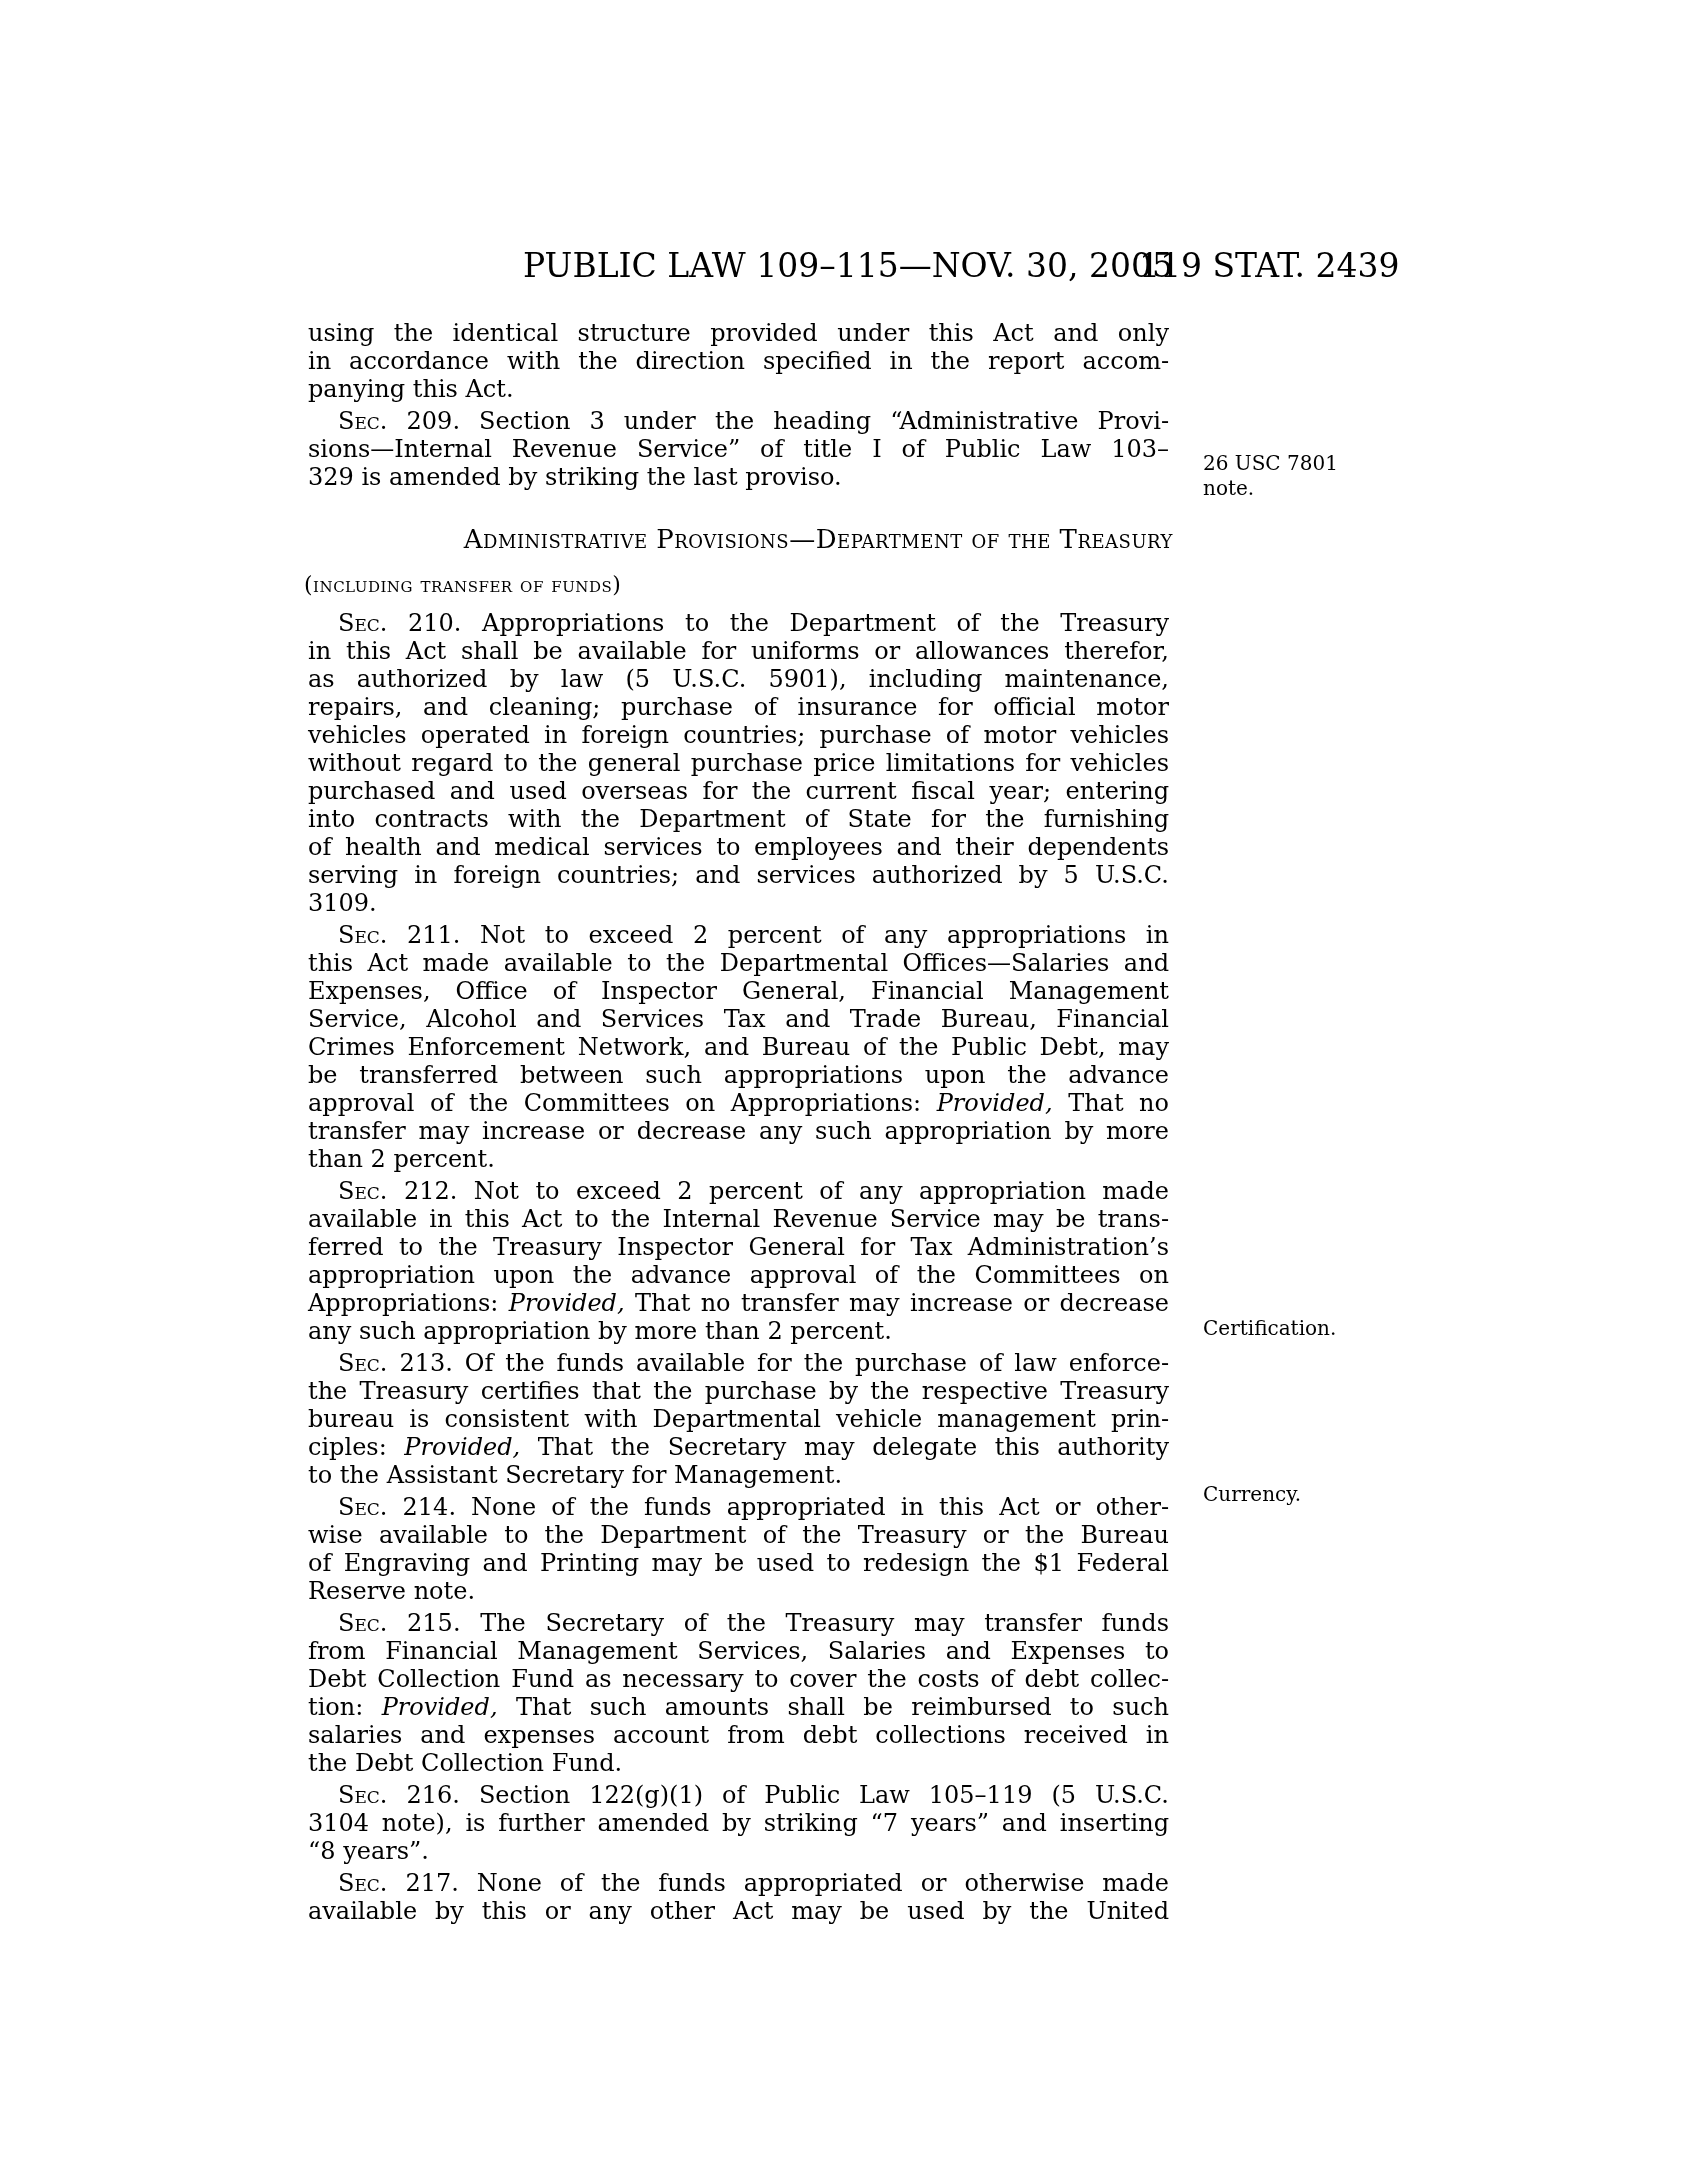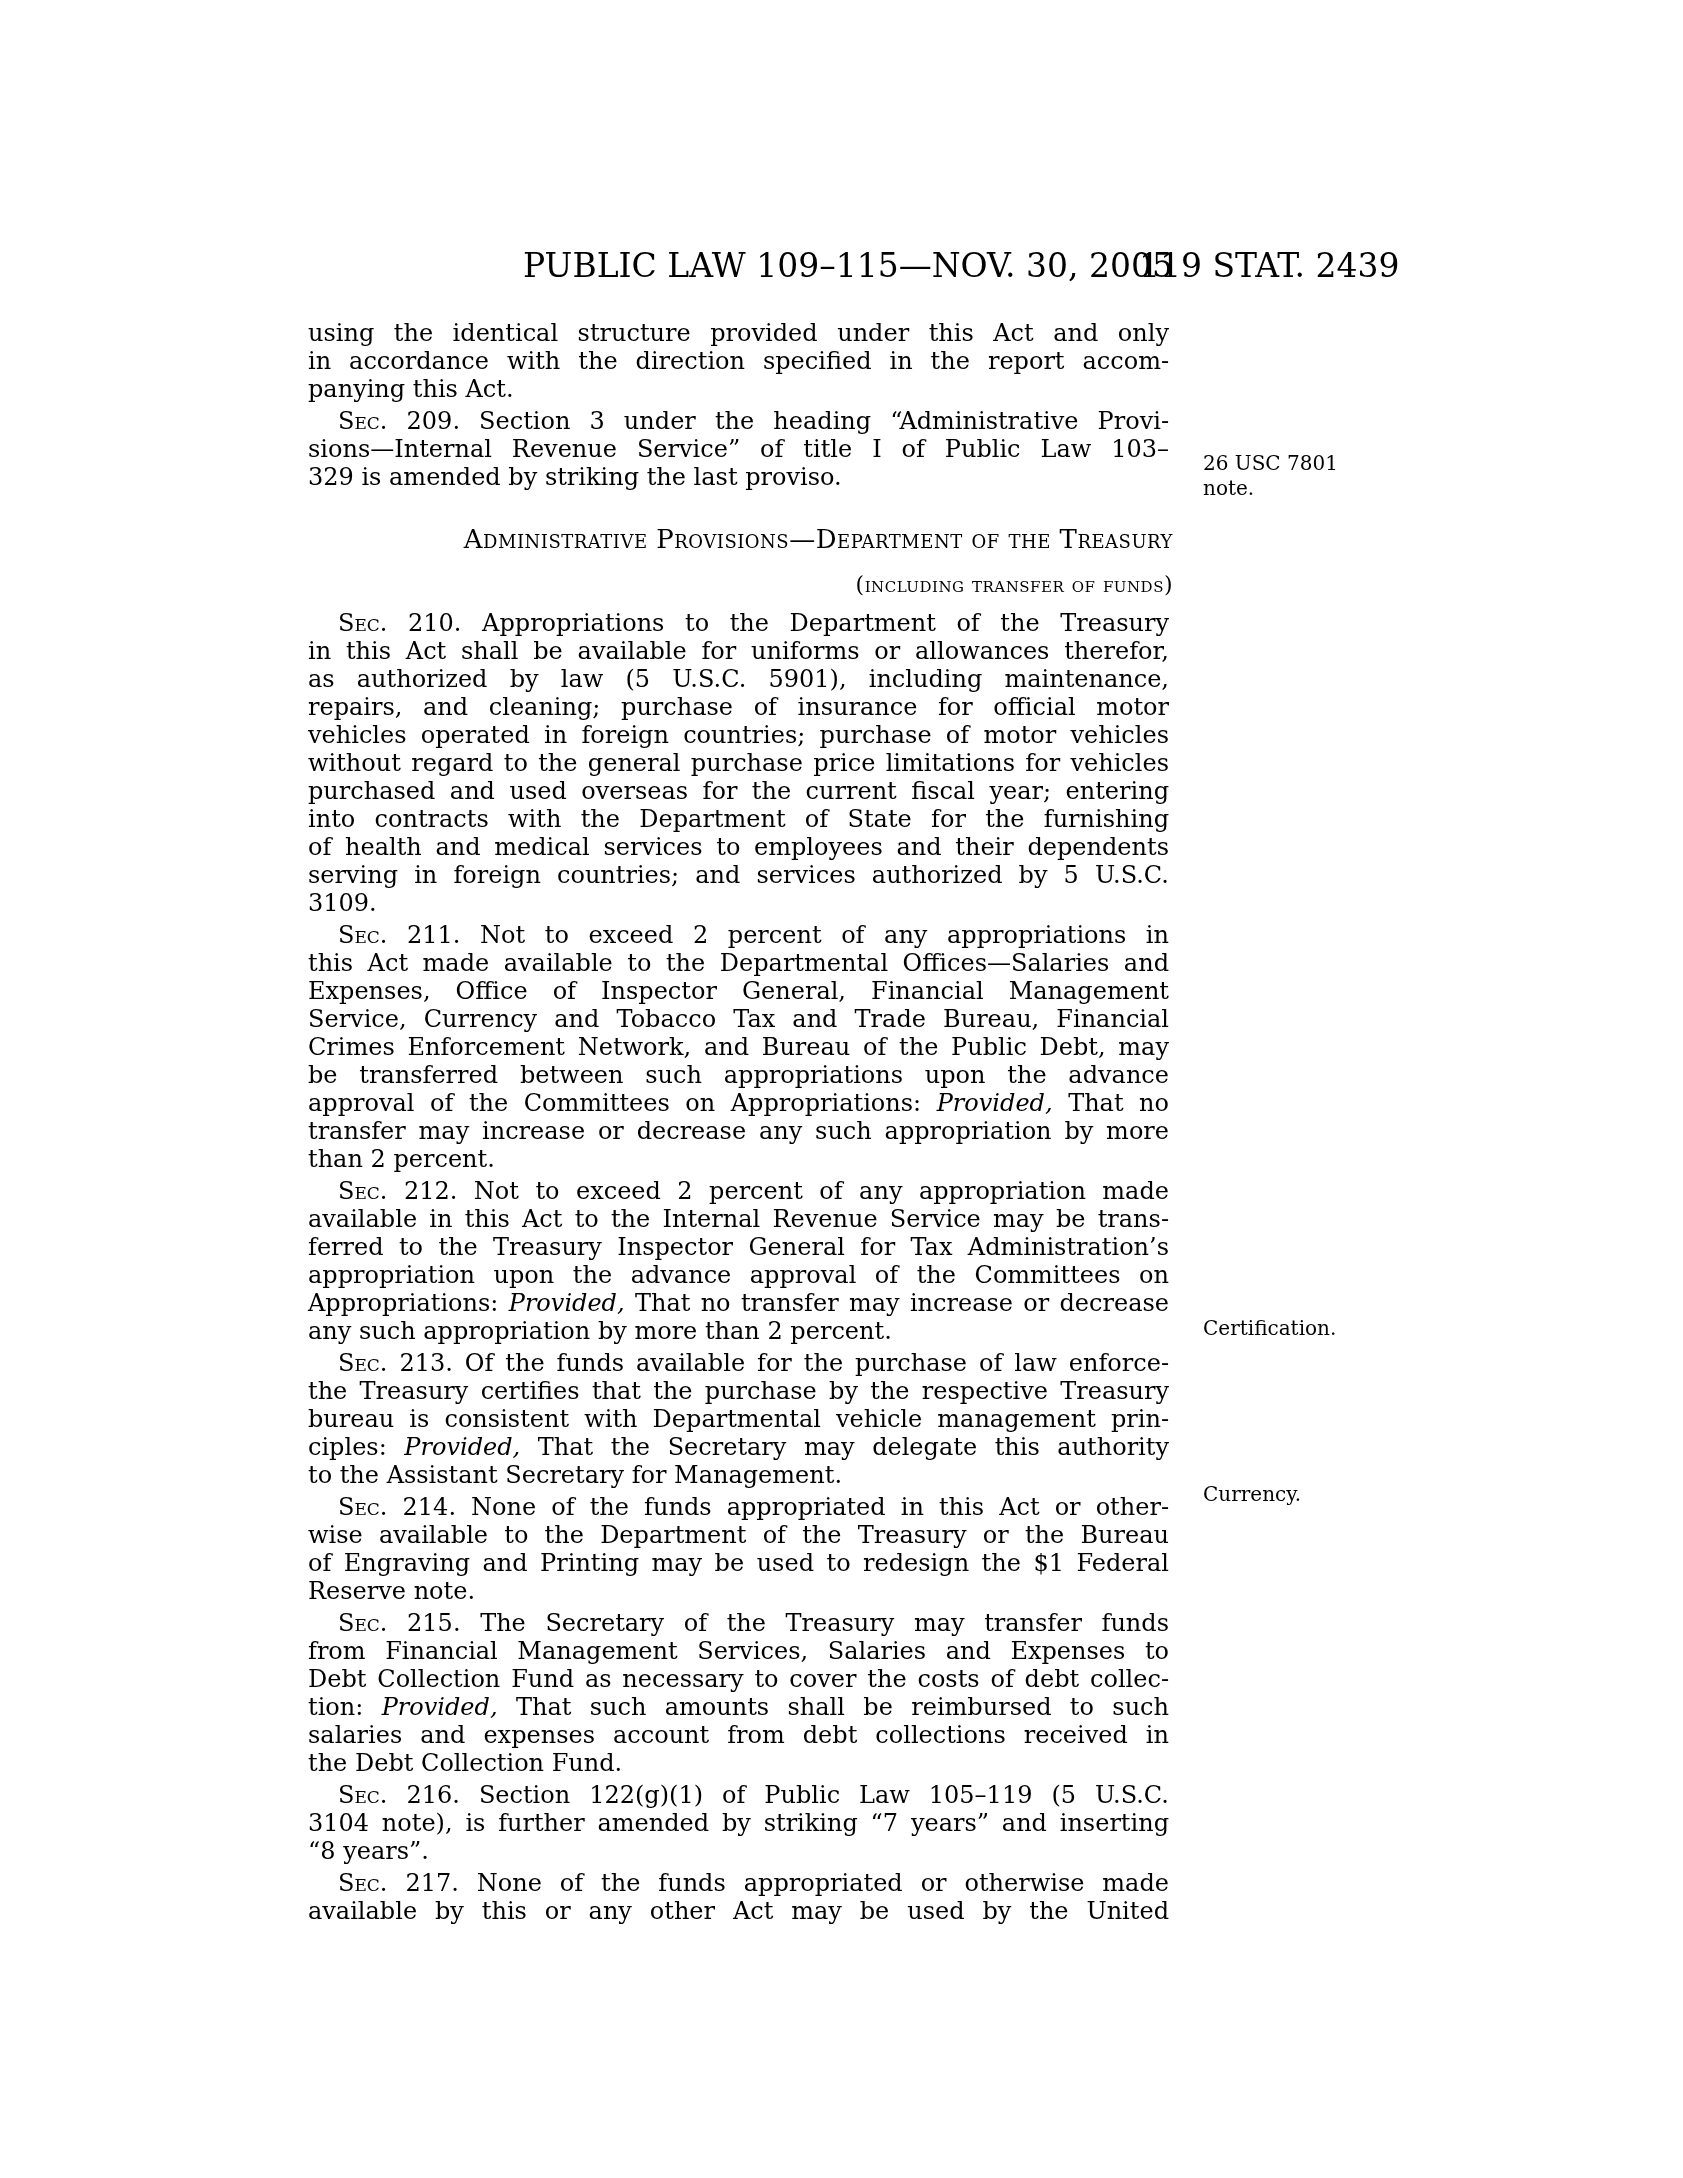--- a/index.html
+++ b/index.html
@@ -53,21 +53,21 @@
   .heading {
     margin-top: 34px;
     text-align: right;
     font-variant-caps: small-caps;
     font-size: 26px;
     line-height: 28px;
     letter-spacing: 0.5px;
   }
   .subheading {
     margin-top: 18px;
-    text-align: right;
+    text-align: left;
     font-variant-caps: small-caps;
     font-size: 22px;
     line-height: 28px;
     letter-spacing: 0.5px;
   }
   .subheading + .para { margin-top: 10px; }
   .margin-note {
     position: absolute;
     left: 1203px;
     width: 183px;
@@ -109,21 +109,21 @@
         <div class="line">purchased and used overseas for the current fiscal year; entering</div>
         <div class="line">into contracts with the Department of State for the furnishing</div>
         <div class="line">of health and medical services to employees and their dependents</div>
         <div class="line">serving in foreign countries; and services authorized by 5 U.S.C.</div>
         <div class="line last">3109.</div>
       </div>
       <div class="para">
         <div class="line indent"><span class="sc">Sec. 211.</span> Not to exceed 2 percent of any appropriations in</div>
         <div class="line">this Act made available to the Departmental Offices—Salaries and</div>
         <div class="line">Expenses, Office of Inspector General, Financial Management</div>
-        <div class="line">Service, Currency and Tobacco Tax and Trade Bureau, Financial</div>
+        <div class="line">Service, Alcohol and Services Tax and Trade Bureau, Financial</div>
         <div class="line">Crimes Enforcement Network, and Bureau of the Public Debt, may</div>
         <div class="line">be transferred between such appropriations upon the advance</div>
         <div class="line">approval of the Committees on Appropriations: <i>Provided,</i> That no</div>
         <div class="line">transfer may increase or decrease any such appropriation by more</div>
         <div class="line last">than 2 percent.</div>
       </div>
       <div class="para">
         <div class="line indent"><span class="sc">Sec. 212.</span> Not to exceed 2 percent of any appropriation made</div>
         <div class="line">available in this Act to the Internal Revenue Service may be trans-</div>
         <div class="line">ferred to the Treasury Inspector General for Tax Administration’s</div>

